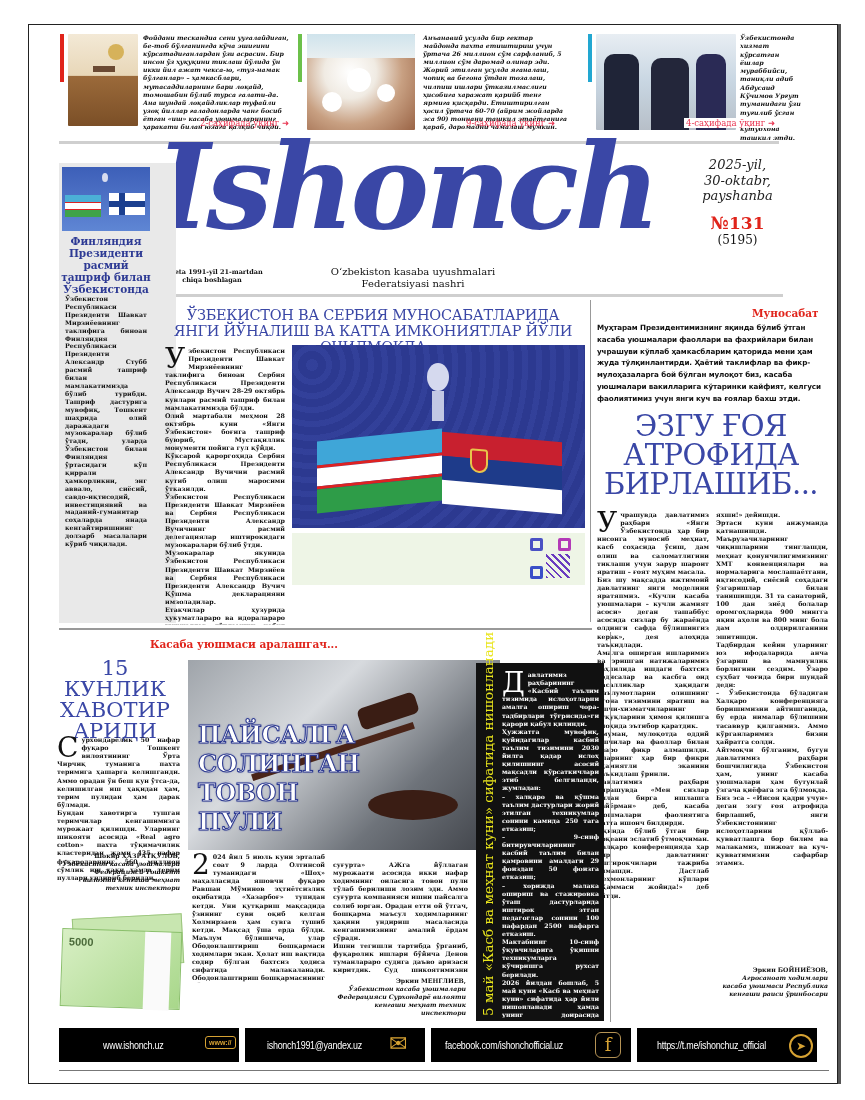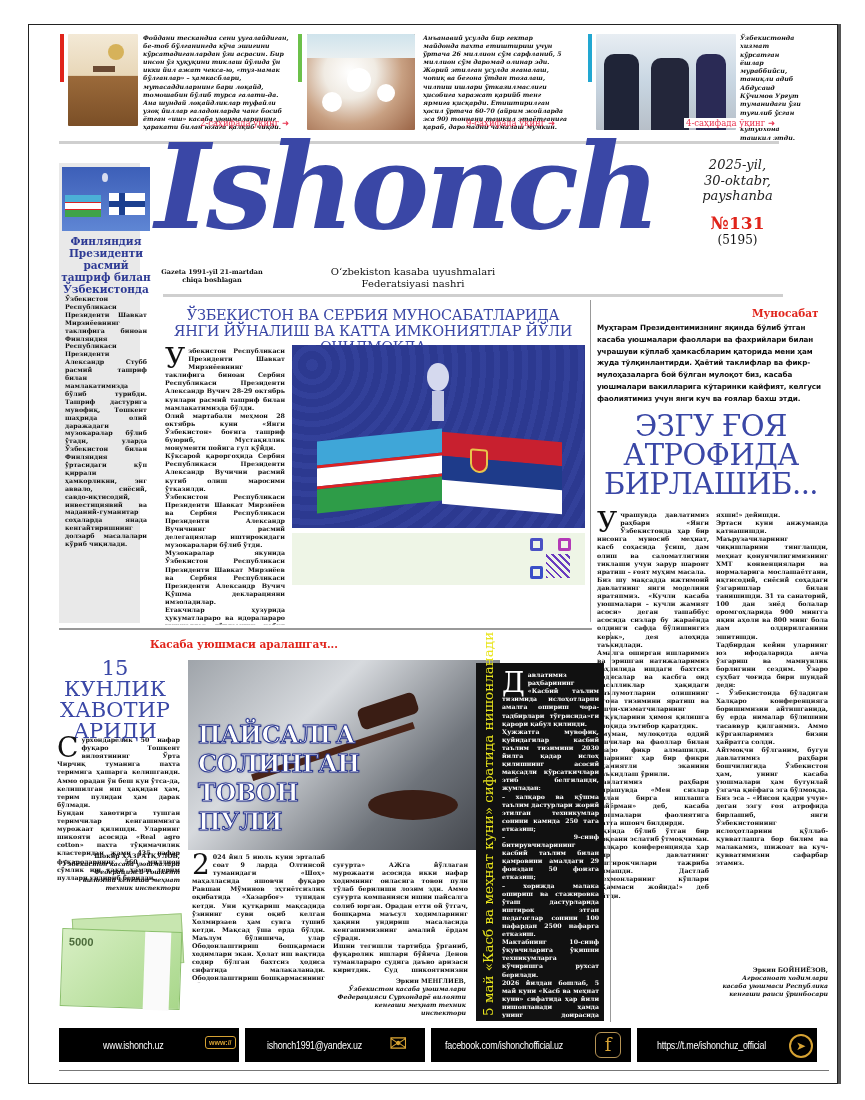--- a/index.html
+++ b/index.html
@@ -25,21 +25,21 @@
   
   .logo { position: absolute; left: 155px; top: 128px; font-family: "DejaVu Serif", serif; font-weight: bold; font-size: 118px; letter-spacing: -4px; color: #3a47a6; line-height: 1; font-style: italic; }
   .since { position: absolute; left: 156px; top: 268px; width: 112px; text-align: center; font-size: 6.5px; font-weight: bold; line-height: 8px; }
   .publisher { position: absolute; left: 313px; top: 266px; width: 200px; text-align: center; font-size: 10px; line-height: 12px; font-family: "DejaVu Serif", serif; }
   .dateblk { position: absolute; left: 690px; top: 157px; width: 95px; text-align: center; }
   .dateblk .d { font-style: italic; font-size: 13px; line-height: 15.5px; color: #222; }
   .dateblk .num { font-weight: bold; color: #e0241b; font-size: 17px; line-height: 20px; margin-top: 9px; }
   .dateblk .tot { font-size: 12px; line-height: 15px; }
 
   
-  .sidebar { position: absolute; left: 59px; top: 163px; width: 81px; height: 460px; background: #e9e9e9; }
+  .sidebar { position: absolute; left: 59px; top: 163px; width: 117px; height: 460px; background: #e9e9e9; }
   .sb-photo { position: absolute; left: 3px; top: 4px; width: 88px; height: 64px; background: linear-gradient(180deg,#3d5fb8 0%,#5f86d4 100%); overflow: hidden; }
   .sb-title { position: absolute; left: 2px; top: 72px; width: 90px; text-align: center; font-size: 10.5px; line-height: 12px; color: #2d3a94; font-weight: bold; }
   .sb-body { position: absolute; left: 6px; top: 132px; width: 82px; font-size: 6.3px; line-height: 7.9px; font-weight: bold; text-align: justify; }
   .sb-qrbox { position: absolute; left: 7px; top: 360px; width: 80px; height: 112px; background: #e8361d; }
   .sb-qrbox .cap { position: absolute; left: 2px; top: 6px; width: 76px; text-align: center; color: #fff; font-size: 6.4px; line-height: 8.4px; font-family: "DejaVu Sans Mono", monospace; font-weight: bold; }
   .qr { position: absolute; background: #fff; }
   .qr .c { position: absolute; border: 3px solid; border-radius: 2px; }
 
   
   .main-head { position: absolute; left: 163px; top: 307px; width: 420px; text-align: center; font-size: 14.5px; line-height: 16px; color: #3a47a6; font-family: "DejaVu Serif", serif; letter-spacing: -0.3px; }

